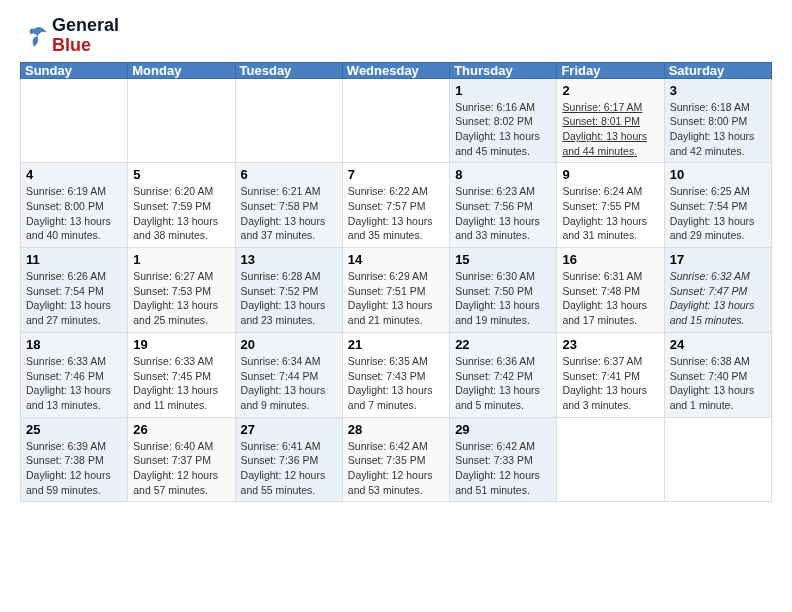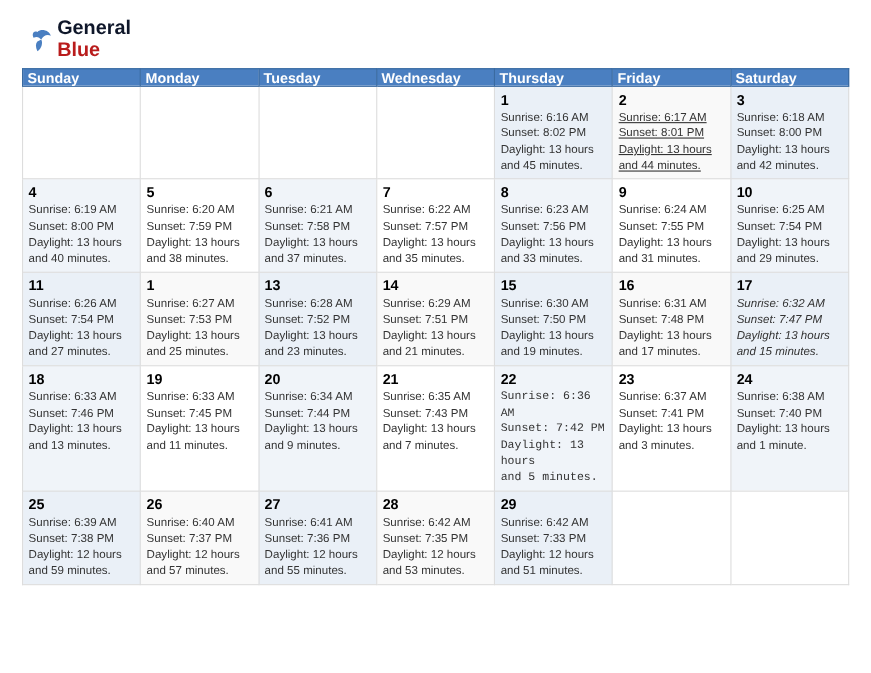--- a/index.html
+++ b/index.html
@@ -274,21 +274,21 @@
         </td>
         <td>
           <span class="day-num">21</span>
           <div class="day-info" style="white-space: pre-line;">Sunrise: 6:35 AM
 Sunset: 7:43 PM
 Daylight: 13 hours
 and 7 minutes.</div>
         </td>
         <td>
           <span class="day-num">22</span>
-          <div class="day-info" style="white-space: pre-line; font-family: Liberation Mono, monospace;">Sunrise: 6:36 AM
+          <div class="day-info" style="white-space: pre-line;">Sunrise: 6:36 AM
 Sunset: 7:42 PM
 Daylight: 13 hours
 and 5 minutes.</div>
         </td>
         <td>
           <span class="day-num">23</span>
           <div class="day-info" style="white-space: pre-line;">Sunrise: 6:37 AM
 Sunset: 7:41 PM
 Daylight: 13 hours
 and 3 minutes.</div>

